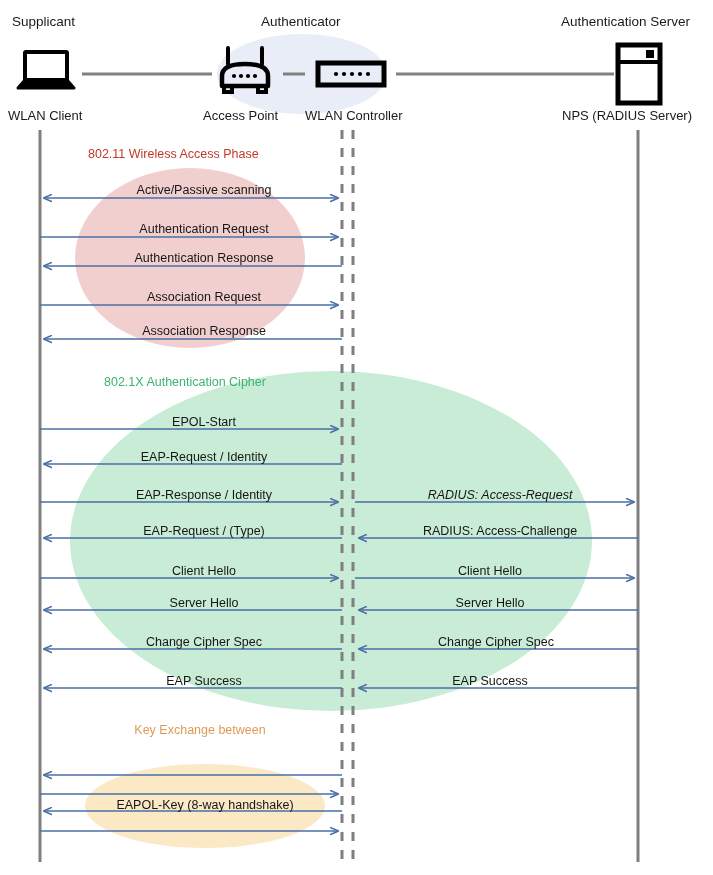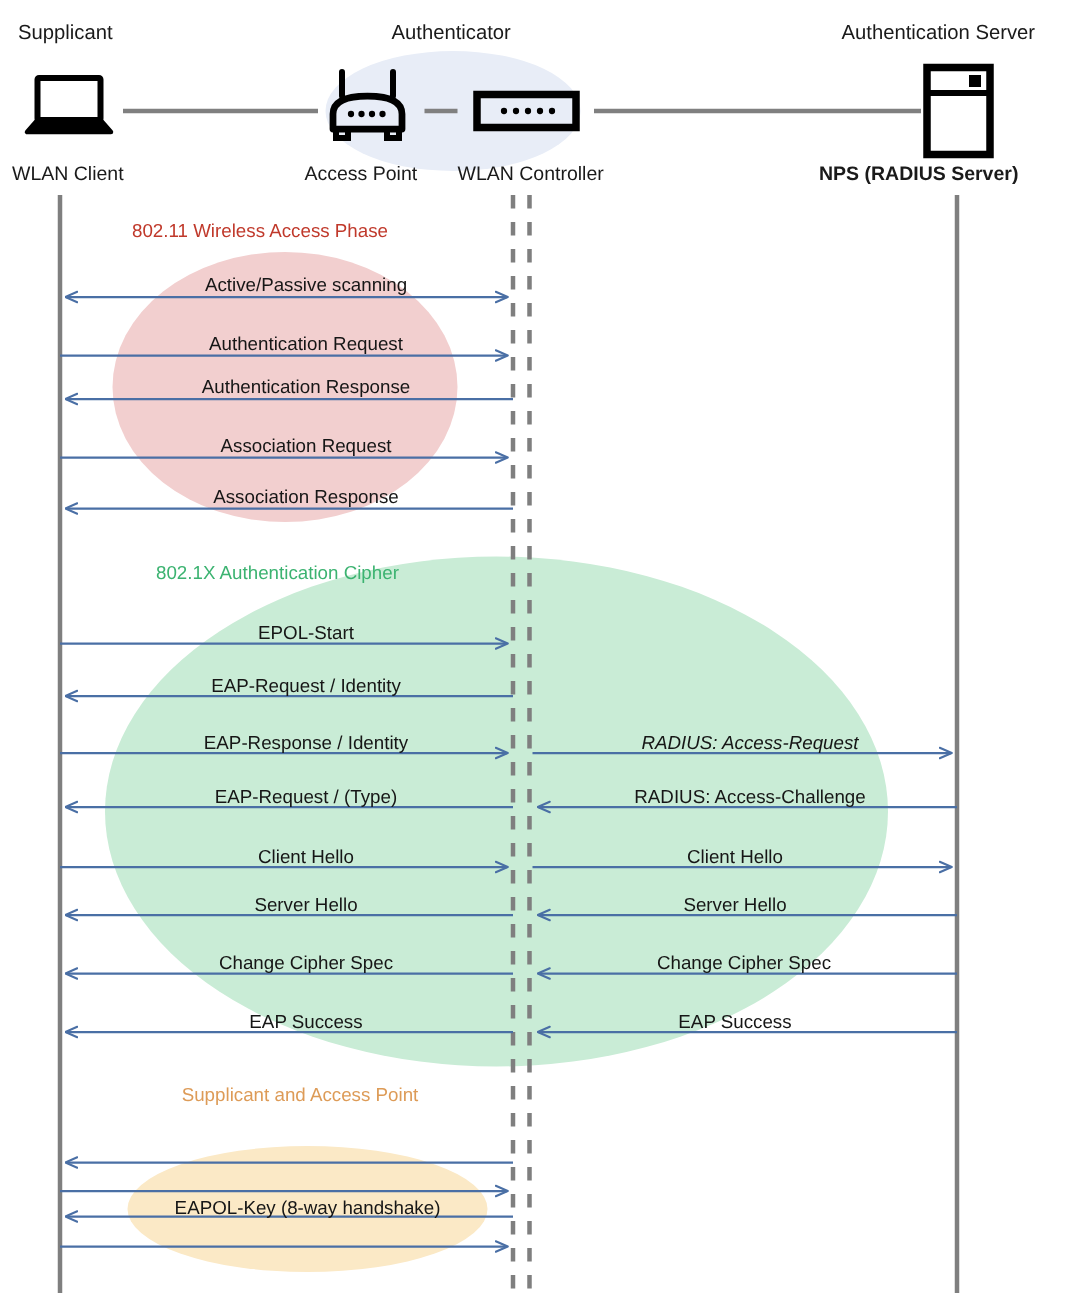--- a/index.html
+++ b/index.html
@@ -112,26 +112,26 @@
     </g>
   </svg>
 
   <div class="role-title" style="left:12px;top:14px;">Supplicant</div>
   <div class="role-title" style="left:261px;top:14px;">Authenticator</div>
   <div class="role-title" style="left:561px;top:14px;">Authentication Server</div>
 
   <div class="role-sub" style="left:8px;top:108px;">WLAN Client</div>
   <div class="role-sub" style="left:203px;top:108px;">Access Point</div>
   <div class="role-sub" style="left:305px;top:108px;">WLAN Controller</div>
-  <div class="role-sub" style="left:546px;top:108px;font-weight:bold;">NPS (RADIUS Server)</div>
+  <div class="role-sub" style="left:562px;top:108px;">NPS (RADIUS Server)</div>
 
   <div class="phase-label phase-red" style="left:88px;top:147px;text-align:right;">802.11 Wireless Access Phase</div>
   <div class="phase-label phase-green" style="left:104px;top:375px;">802.1X Authentication Cipher</div>
   <div class="phase-label phase-orange two-line" style="left:100px;top:721px;width:200px;">
-    <div>Supplicant and Access Point</div>
+    <div>Key Exchange between</div>
   </div>
 
   <div class="msg-label" style="left:204px;top:183px;">Active/Passive scanning</div>
   <div class="msg-label" style="left:204px;top:222px;">Authentication Request</div>
   <div class="msg-label" style="left:204px;top:251px;">Authentication Response</div>
   <div class="msg-label" style="left:204px;top:290px;">Association Request</div>
   <div class="msg-label" style="left:204px;top:324px;">Association Response</div>
 
   <div class="msg-label" style="left:204px;top:415px;">EPOL-Start</div>
   <div class="msg-label" style="left:204px;top:450px;">EAP-Request / Identity</div>

